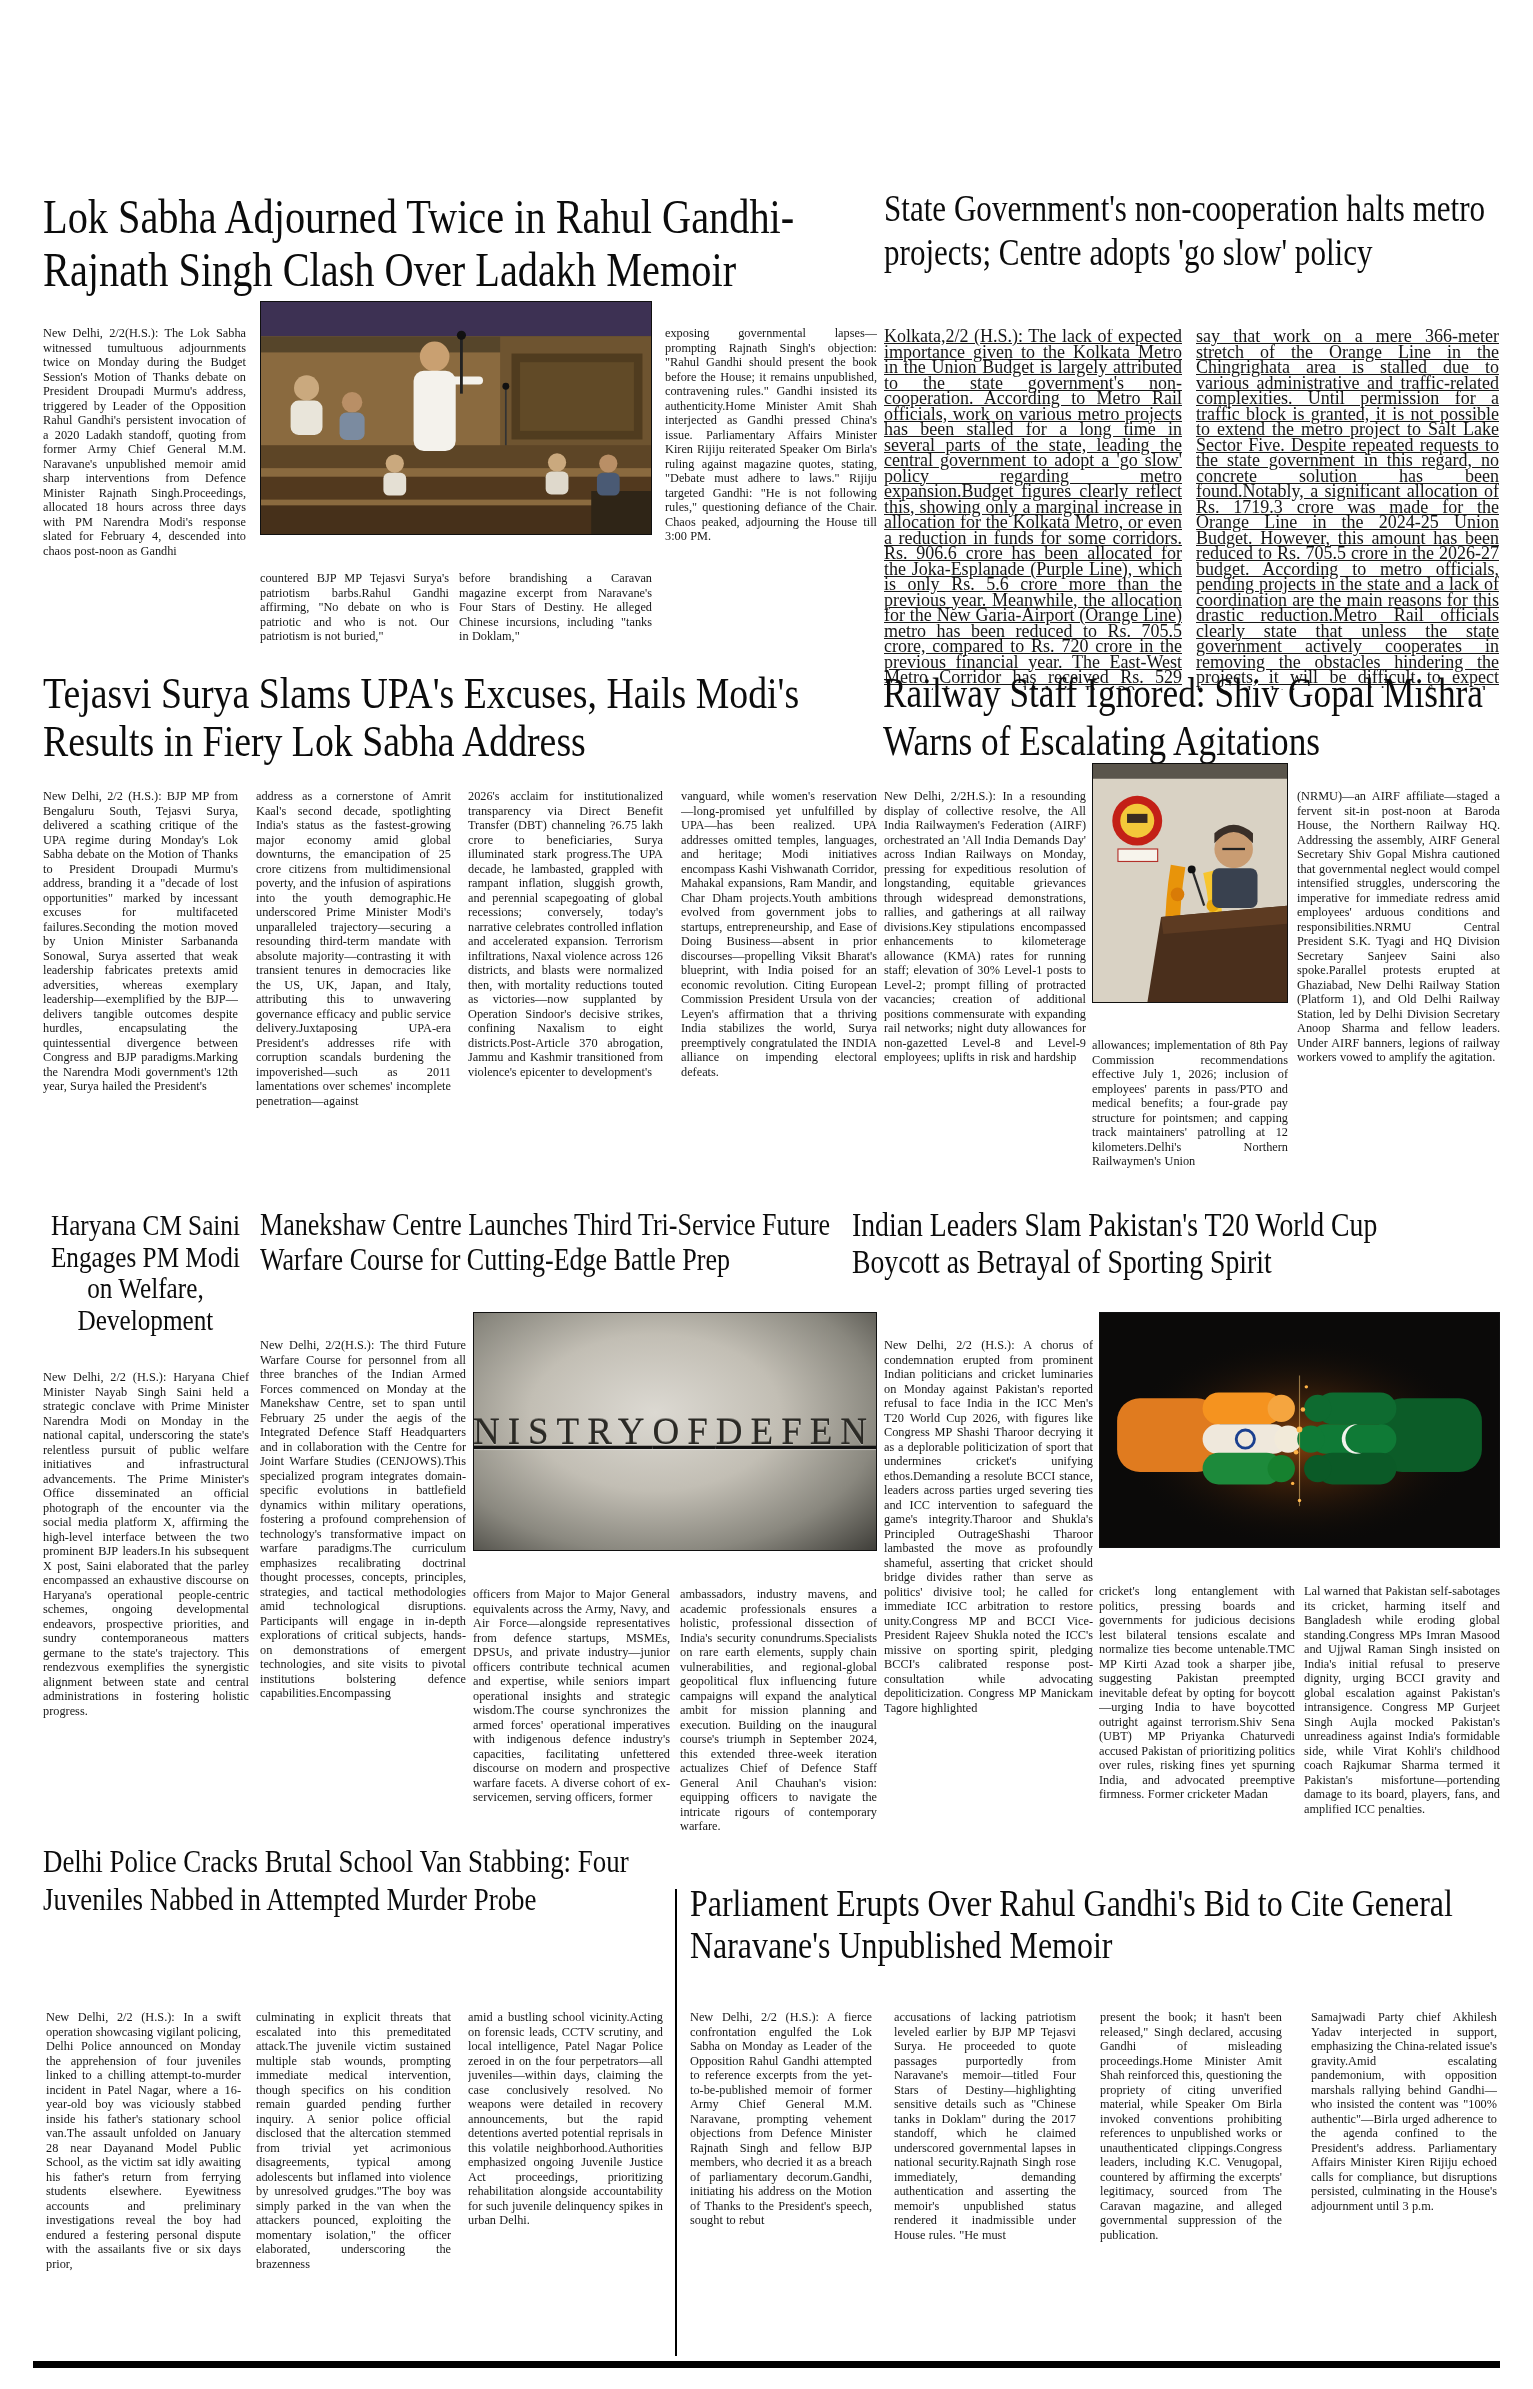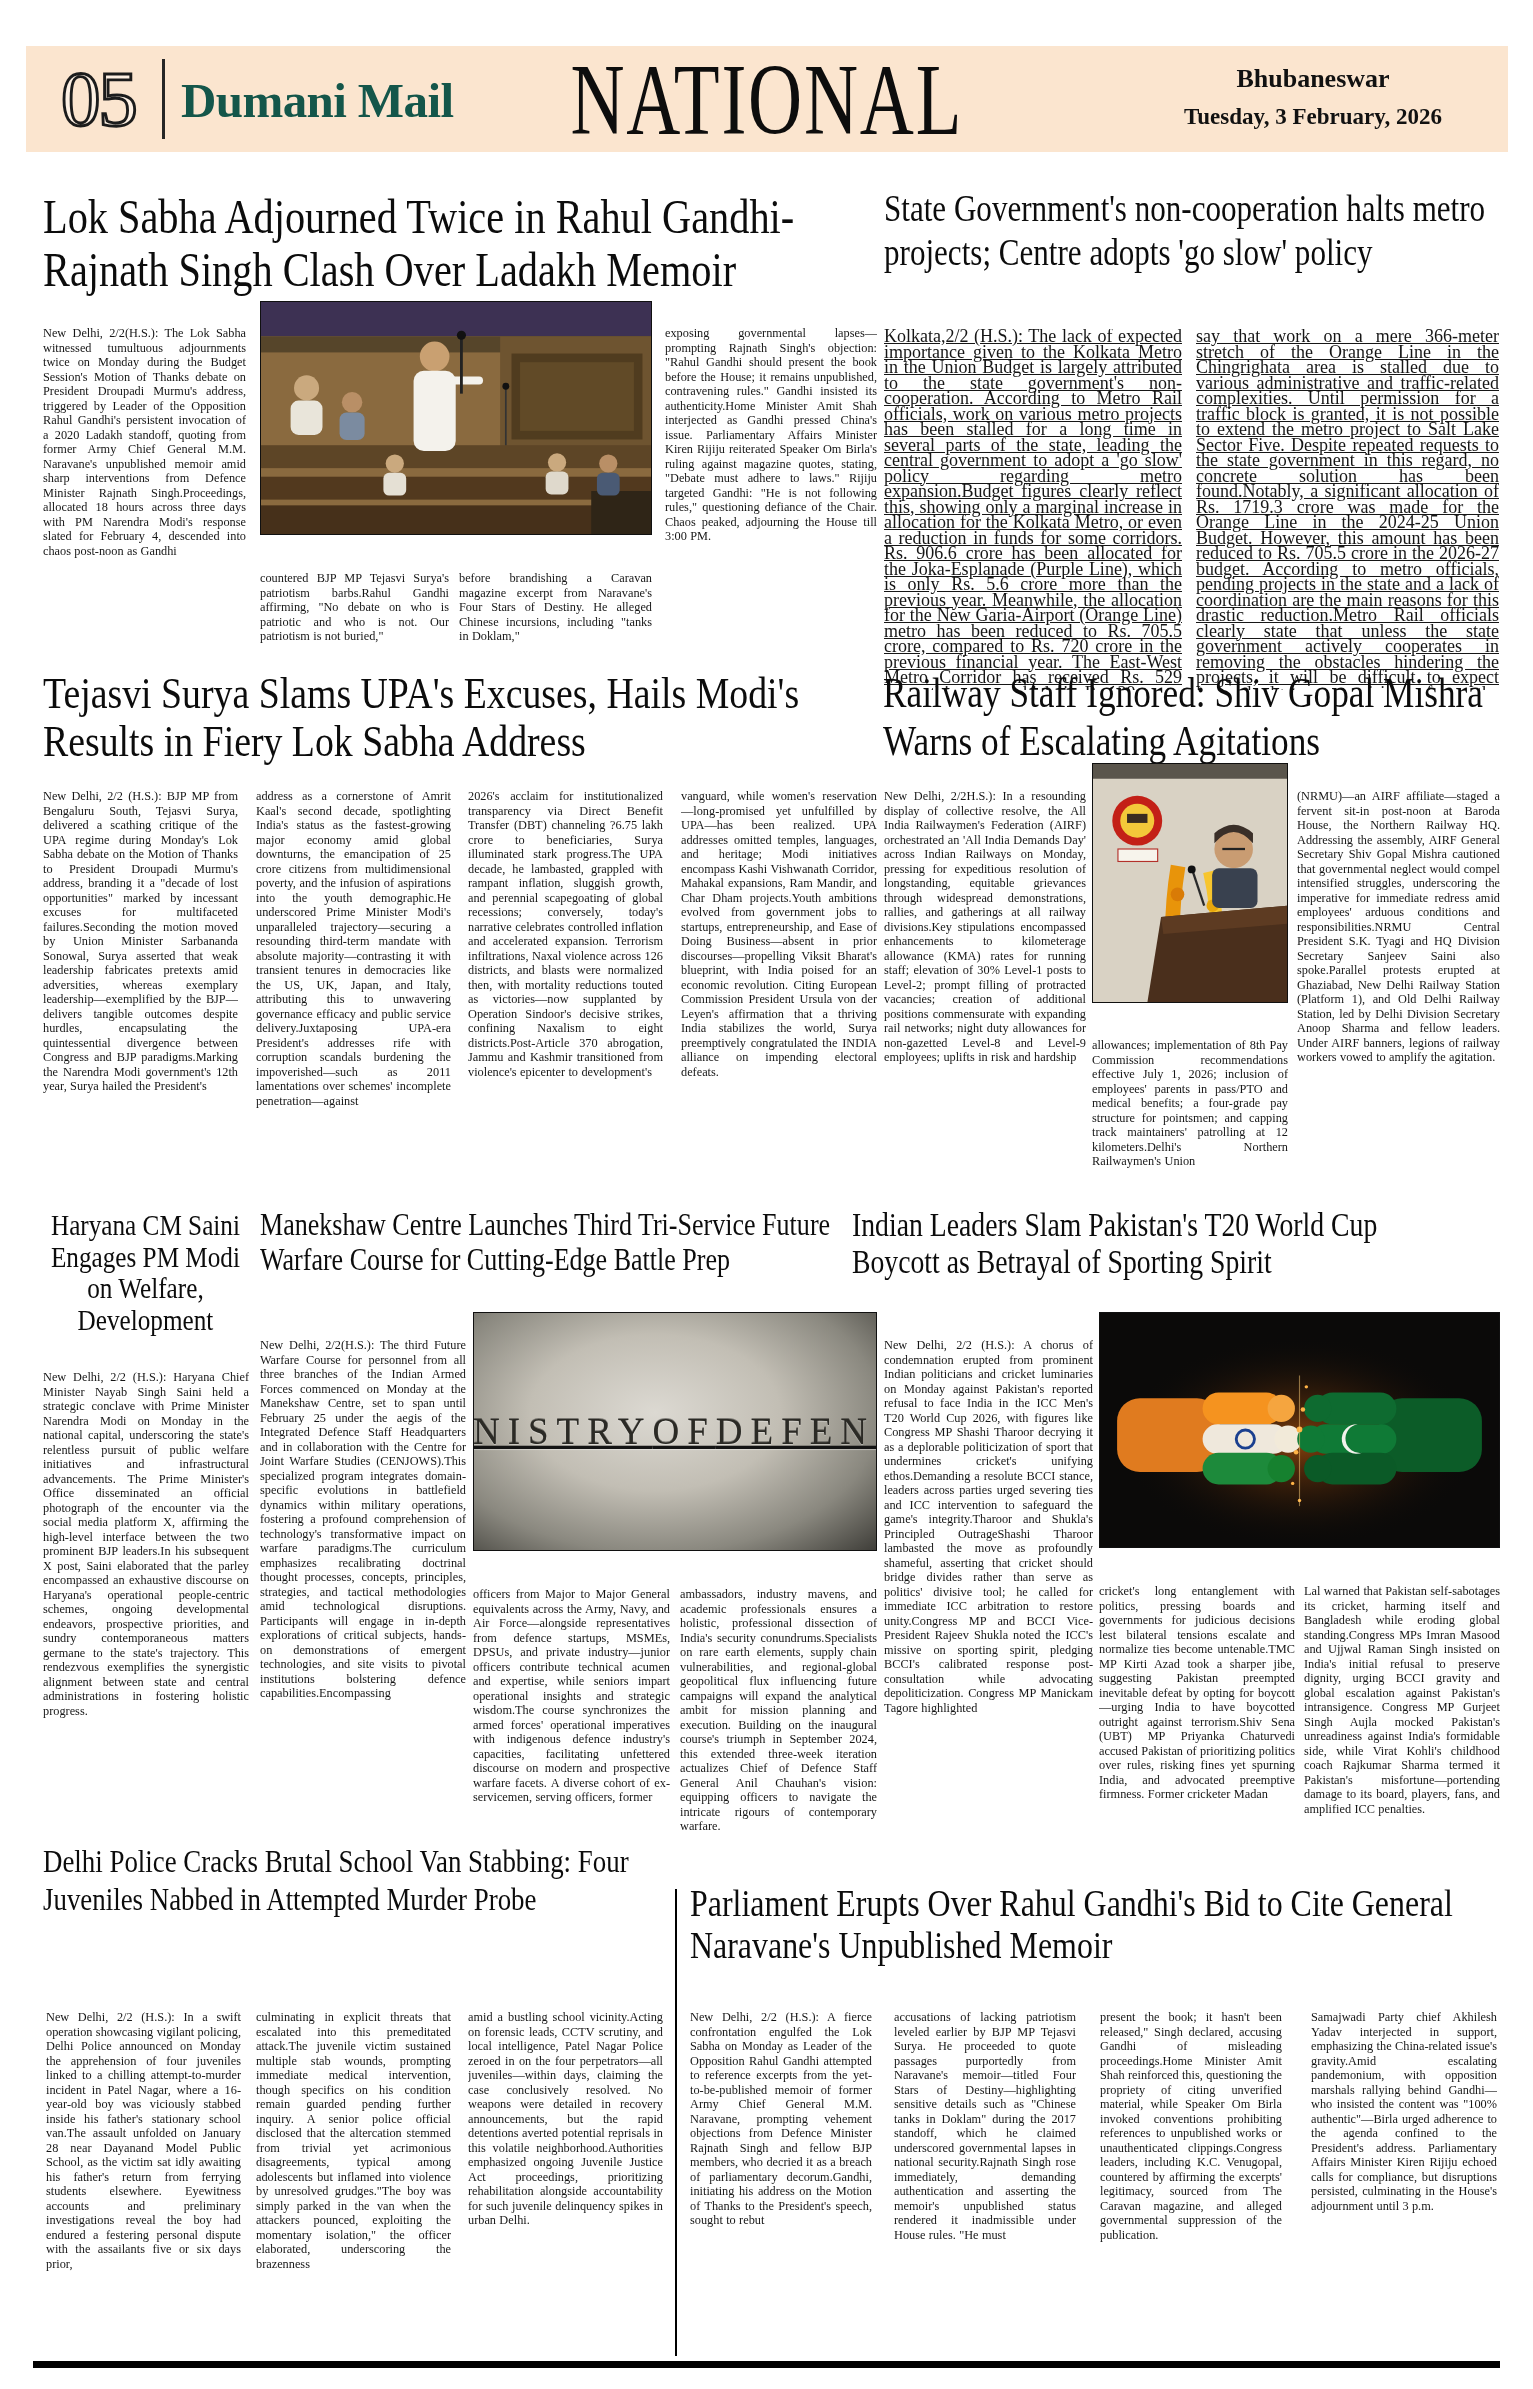--- a/index.html
+++ b/index.html
@@ -33,30 +33,20 @@
                        text-shadow:0 1.1px 1.1px rgba(255,255,255,0.35), 0 -0.6px 0.6px rgba(0,0,0,0.4);}
   
   .rule-h{position:absolute;background:#000;}
   .rule-v{position:absolute;background:#000;}
 </style>
 </head>
 <body>
 
 <div class="page">
 
-  <header class="band">
-    <div class="pagenum">05</div>
-    <div class="band-div"></div>
-    <div class="masthead">Dumani Mail</div>
-    <div class="section-title"><span class="cond">NATIONAL</span></div>
-    <div class="dateline">
-      <div class="city">Bhubaneswar</div>
-      <div class="date">Tuesday, 3 February, 2026</div>
-    </div>
-  </header>
 
   <section>
     <div class="hl" style="left:43px;top:190px;width:836px;height:106px;font-size:48px;line-height:53px;">
       <div class="cond">Lok Sabha Adjourned Twice in Rahul Gandhi-Rajnath Singh Clash Over Ladakh Memoir</div>
     </div>
     <div class="col" style="left:43px;top:300px;width:203px;height:358px;">New Delhi, 2/2(H.S.): The Lok Sabha witnessed tumultuous adjournments twice on Monday during the Budget Session's Motion of Thanks debate on President Droupadi Murmu's address, triggered by Leader of the Opposition Rahul Gandhi's persistent invocation of a 2020 Ladakh standoff, quoting from former Army Chief General M.M. Naravane's unpublished memoir amid sharp interventions from Defence Minister Rajnath Singh.Proceedings, allocated 18 hours across three days with PM Narendra Modi's response slated for February 4, descended into chaos post-noon as Gandhi</div>
     <div class="photo" style="left:260px;top:301px;width:392px;height:234px;">
       <svg viewBox="0 0 685 405" preserveAspectRatio="none">
         <rect x="0" y="0" width="685" height="405" fill="#8a6a3f"></rect>
         <rect x="0" y="0" width="685" height="60" fill="#3d3153"></rect>

